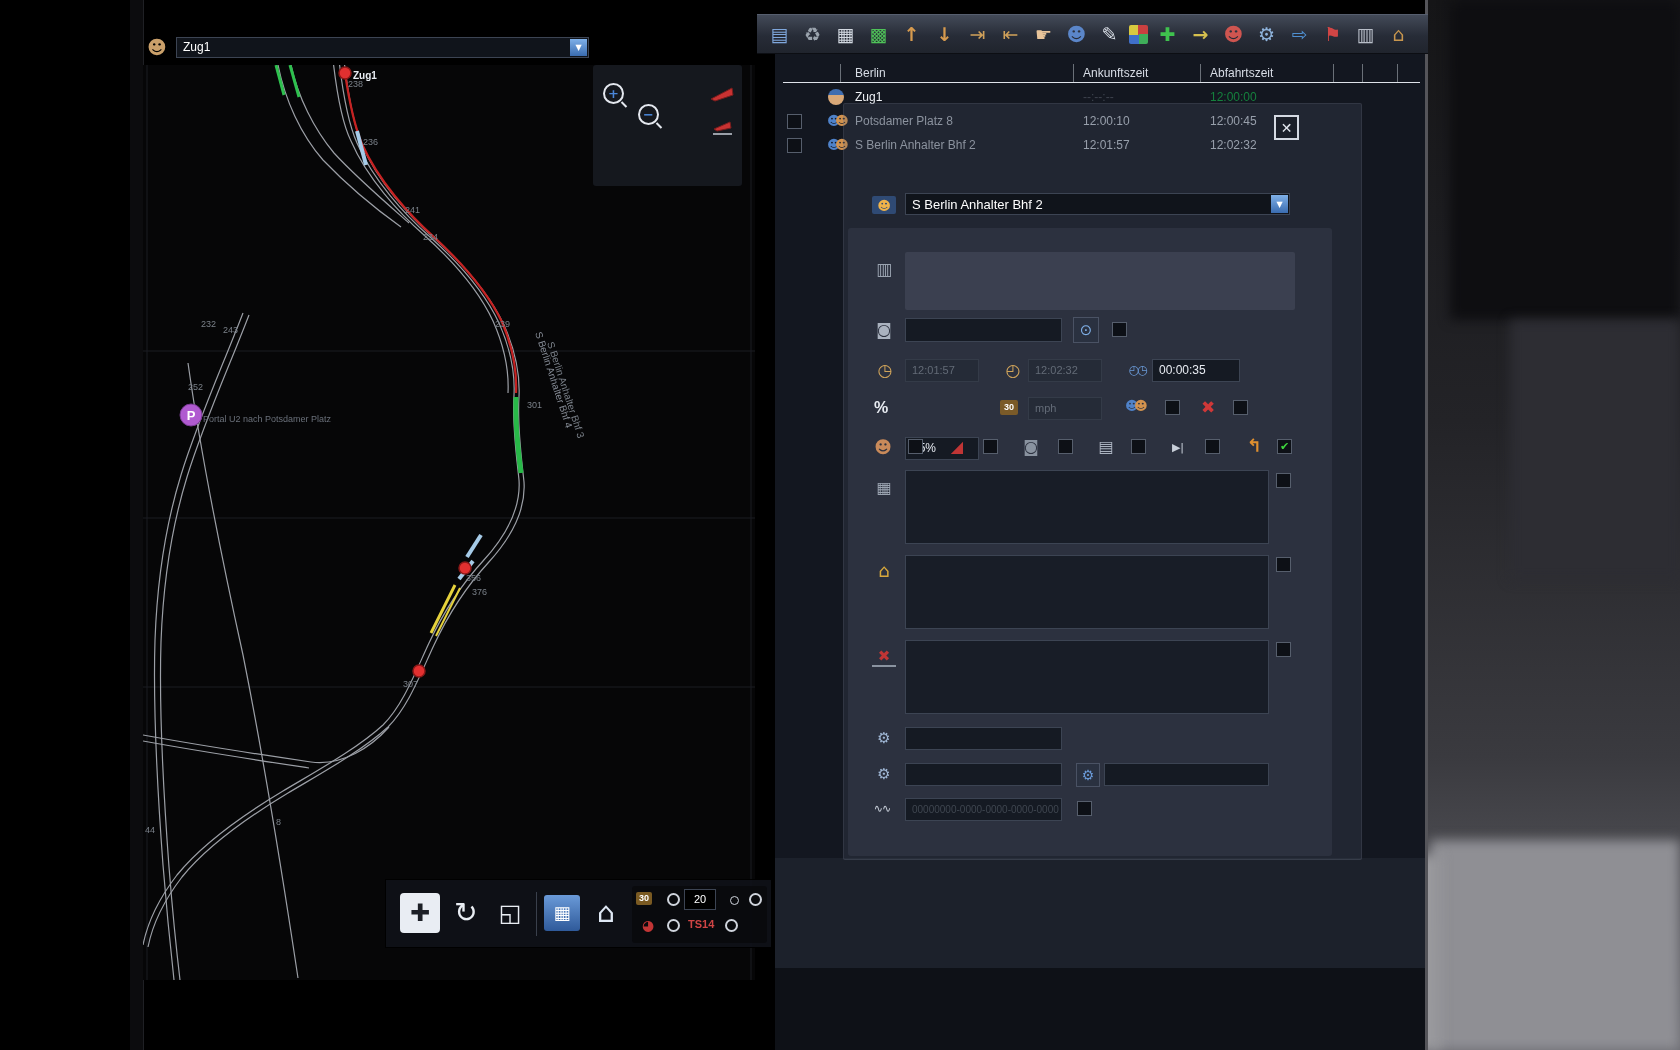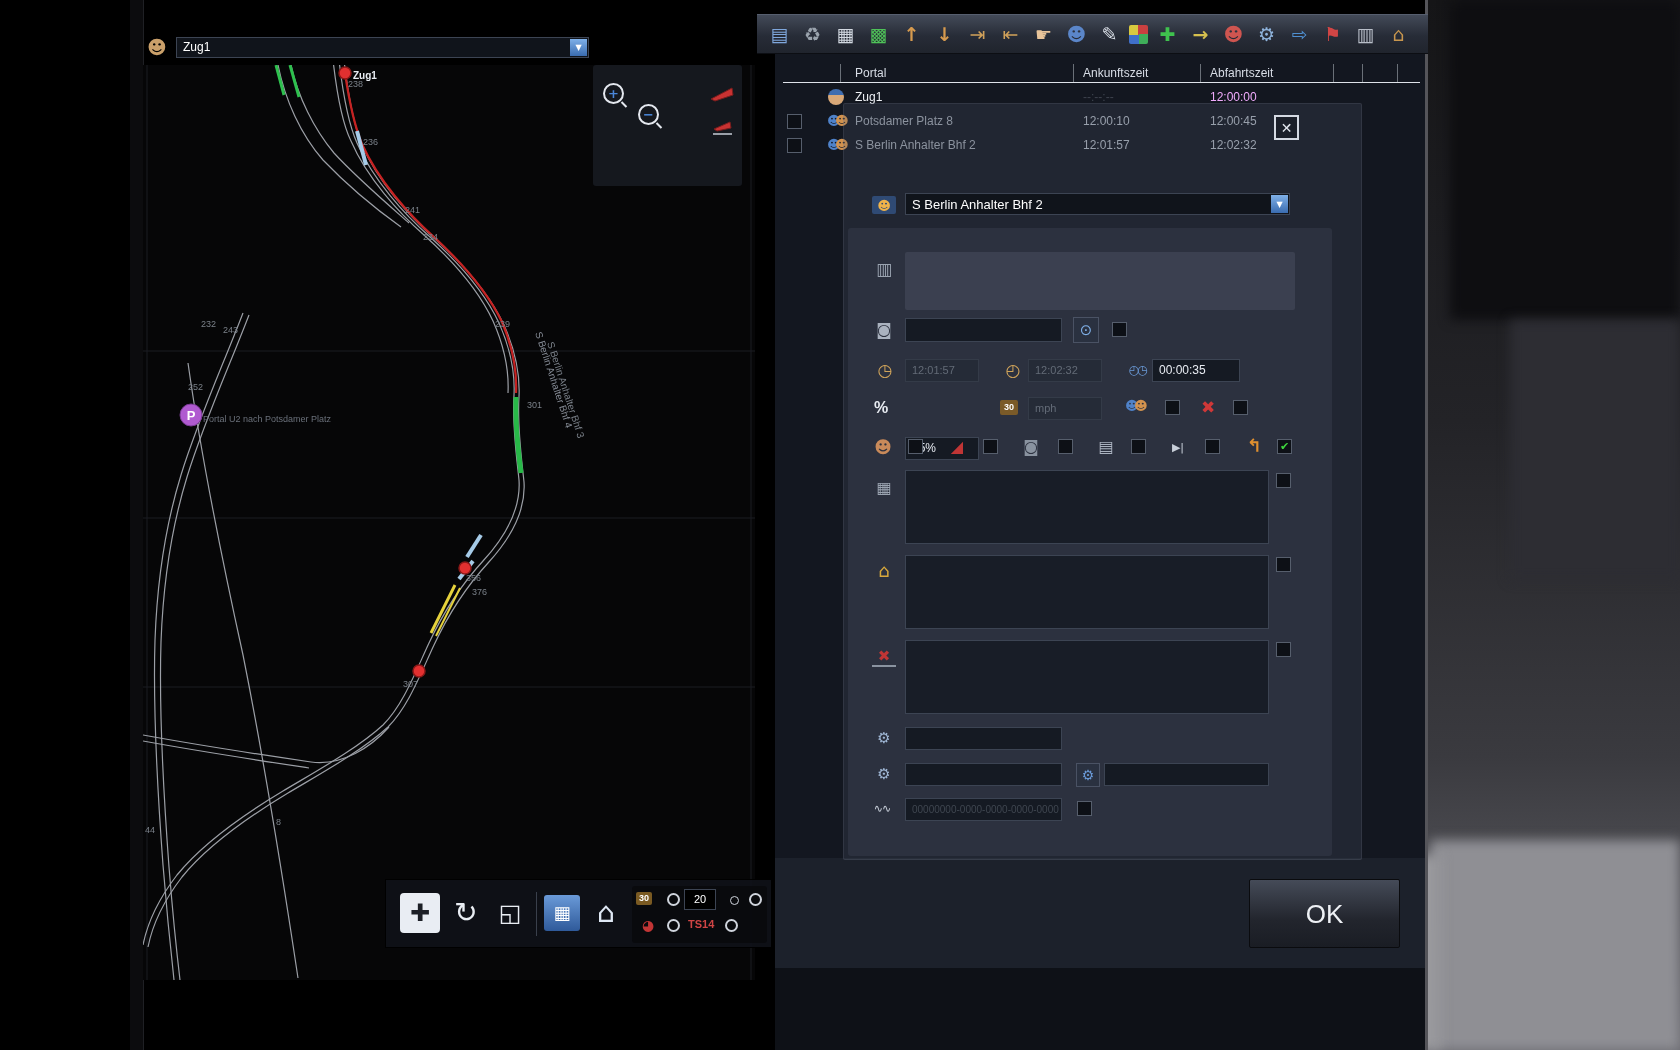--- a/index.html
+++ b/index.html
@@ -176,36 +176,36 @@
     <span class="icon tbi" style="color:#3fc24e;">✚</span>
     <span class="icon tbi" style="color:#d6c04e;font-weight:bold;">→</span>
     <span class="icon tbi" style="color:#cf5550;">☻</span>
     <span class="icon tbi" style="color:#8fb4dd;">⚙</span>
     <span class="icon tbi" style="color:#4f8fd0;">⇨</span>
     <span class="icon tbi" style="color:#d04545;">⚑</span>
     <span class="icon tbi" style="color:#b8bec8;">▥</span>
     <span class="icon tbi" style="color:#c9974e;">⌂</span>
   </div>
 
-  <span class="rowtxt" style="left:855px;top:66px;color:#d8dde6;">Portal</span>
+  <span class="rowtxt" style="left:855px;top:66px;color:#d8dde6;">Berlin</span>
   <span class="rowtxt" style="left:1083px;top:66px;color:#d8dde6;">Ankunftszeit</span>
   <span class="rowtxt" style="left:1210px;top:66px;color:#d8dde6;">Abfahrtszeit</span>
   <div class="abs" style="left:783px;top:82px;width:637px;height:1px;background:#dfe3ea;"></div>
   <div class="vline" style="left:840px;top:64px;height:18px;"></div>
   <div class="vline" style="left:1073px;top:64px;height:18px;"></div>
   <div class="vline" style="left:1200px;top:64px;height:18px;"></div>
   <div class="vline" style="left:1333px;top:64px;height:18px;"></div>
   <div class="vline" style="left:1362px;top:64px;height:18px;"></div>
   <div class="vline" style="left:1397px;top:64px;height:18px;"></div>
 
   <div class="abs" style="left:783px;top:86px;width:637px;height:24px;">
     <span class="avatar" style="left:45px;top:3px;"></span>
     <span class="rowtxt" style="left:72px;top:4px;color:#eef1f5;">Zug1</span>
     <span class="rowtxt" style="left:300px;top:4px;color:#3e444e;">--:--:--</span>
-    <span class="rowtxt" style="left:427px;top:4px;color:#f0abfc;">12:00:00</span>
+    <span class="rowtxt" style="left:427px;top:4px;color:#15803d;">12:00:00</span>
   </div>
   <div class="abs" style="left:783px;top:110px;width:637px;height:24px;">
     <span class="cb" style="left:4px;top:4px;"></span>
     <span class="abs person" style="left:44px;top:4px;color:#4f82c9;">☻</span>
     <span class="abs person" style="left:52px;top:4px;color:#d2924e;">☻</span>
     <span class="rowtxt" style="left:72px;top:4px;color:#9aa0ab;">Potsdamer Platz 8</span>
     <span class="rowtxt" style="left:300px;top:4px;color:#aab1bc;">12:00:10</span>
     <span class="rowtxt" style="left:427px;top:4px;color:#aab1bc;">12:00:45</span>
   </div>
   <div class="abs" style="left:783px;top:134px;width:637px;height:24px;">
@@ -291,18 +291,14 @@
   <span class="abs icon" style="left:872px;top:765px;width:24px;height:18px;font-size:15px;color:#9fb6d4;">⚙</span>
   <div class="field" style="left:905px;top:763px;width:157px;height:23px;"></div>
   <span class="abs icon" style="left:1076px;top:763px;width:24px;height:24px;background:#2a3140;border:1px solid #4a5264;
                box-sizing:border-box;color:#6a9ad8;font-size:14px;">⚙</span>
   <div class="field" style="left:1104px;top:763px;width:165px;height:23px;"></div>
 
   <span class="abs icon" style="left:868px;top:800px;width:28px;height:16px;font-size:11px;color:#c8cfd9;letter-spacing:-1px;">∿∿</span>
   <div class="field" style="left:905px;top:798px;width:157px;height:23px;font-size:10px;color:#3f4650;">00000000-0000-0000-0000-0000</div>
   <span class="cb" style="left:1077px;top:801px;"></span>
 
-  <div class="abs icon" style="left:1249px;top:879px;width:151px;height:69px;z-index:6;
-              background:linear-gradient(180deg,#454b58,#22252d 60%,#1a1d24);
-              border:1px solid #0a0b0e;border-radius:2px;box-sizing:border-box;
-              color:#eef1f5;font-size:26px;font-family:'Liberation Sans',sans-serif;">OK</div>
 
 </div>
 
 </body></html>

